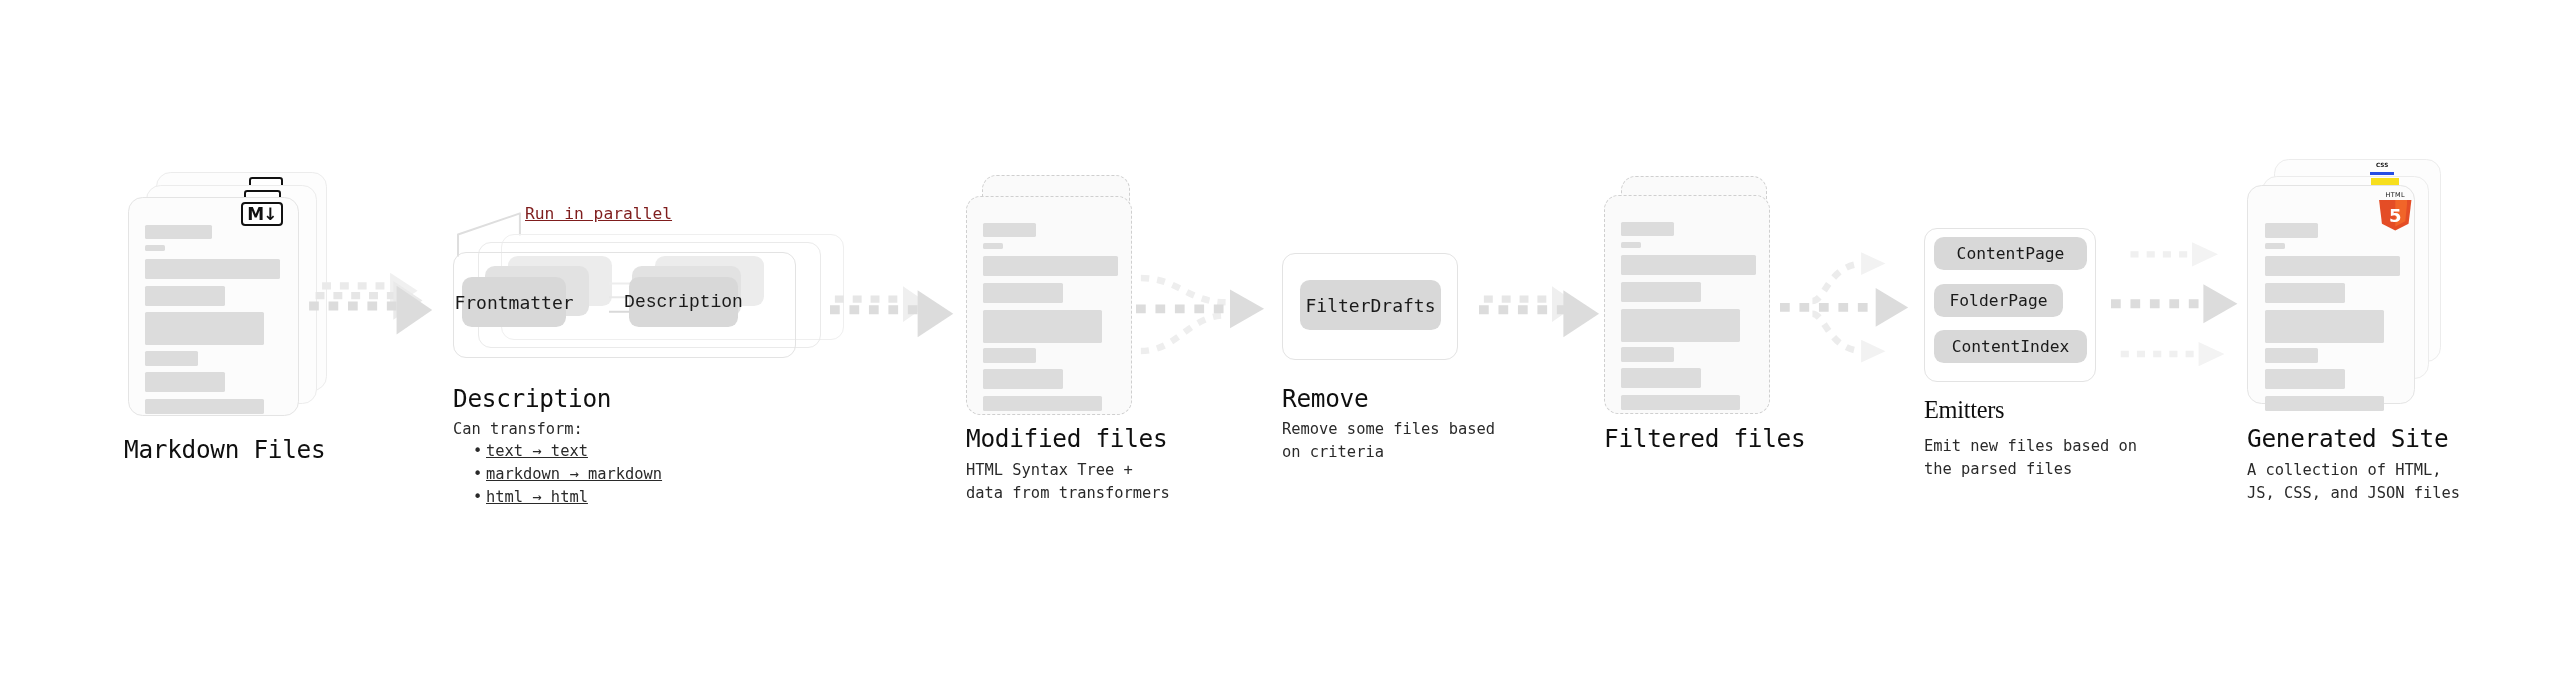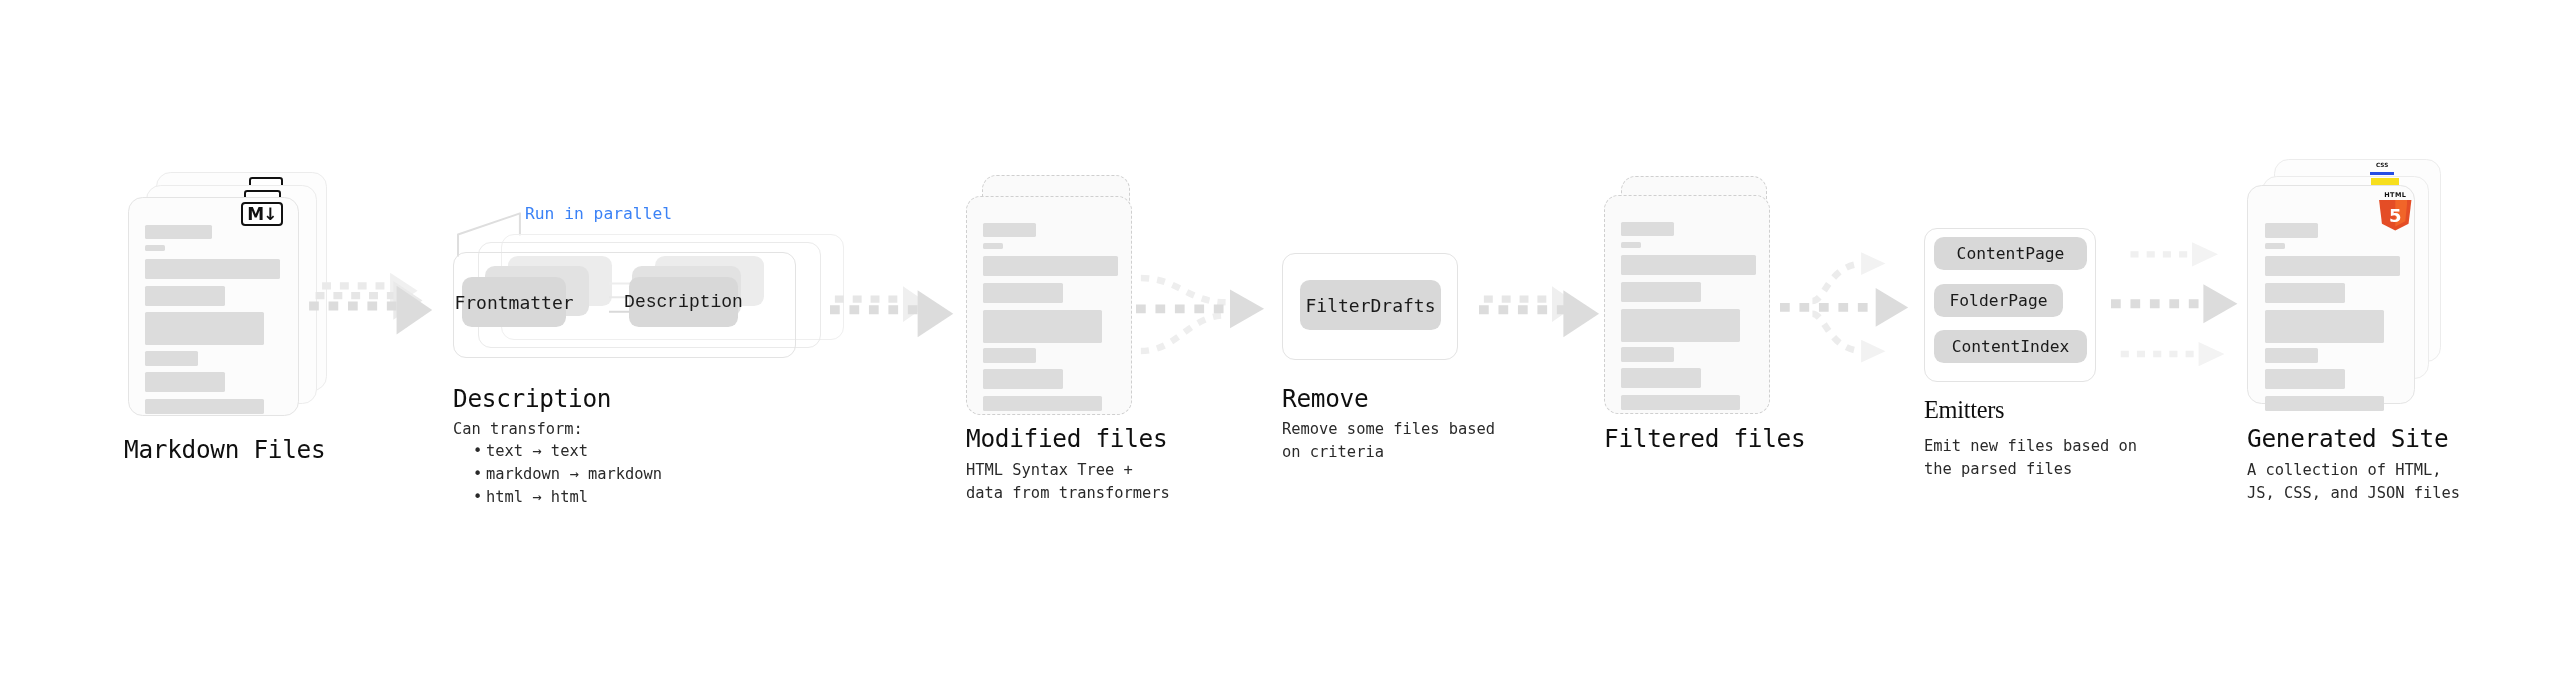--- a/index.html
+++ b/index.html
@@ -47,21 +47,21 @@
     clip-path:polygon(50% 0%,100% 0%,91% 78%,50% 96%,50% 0%);
   }
   .h5 .five{
     position:absolute;left:0;top:8.1px;width:32.5px;height:28px;
     display:flex;align-items:center;justify-content:center;
     color:#fff;font-weight:800;font-size:18px;
     font-family:"DejaVu Sans","Liberation Sans",sans-serif;
   }
   .h5 .h5txt{
     position:absolute;left:0;top:-1.6px;width:32.5px;text-align:center;
-    font-size:6.5px;font-weight:700;letter-spacing:0.4px;color:#111;
+    font-size:6.5px;font-weight:400;letter-spacing:0.4px;color:#111;
     font-family:"DejaVu Sans","Liberation Sans",sans-serif;
   }
   .js-badge{position:absolute;background:#f7df1e;}
   .css-badge{position:absolute;}
   .css-badge .cssbar{position:absolute;left:0;bottom:0;width:100%;height:3.3px;background:#264de4;}
   .css-badge .csstxt{
     position:absolute;left:0;top:-1.6px;width:100%;text-align:center;
     font-size:5.7px;font-weight:800;color:#111;
     font-family:"DejaVu Sans","Liberation Sans",sans-serif;
   }
@@ -89,27 +89,28 @@
   .title{
     position:absolute;white-space:nowrap;
     font-size:24.4px;color:#0f0f0f;letter-spacing:-0.3px;
     font-family:"DejaVu Sans Mono","Liberation Mono",monospace;
   }
   .sub{
     position:absolute;white-space:pre;
     font-size:15.4px;line-height:23px;color:#2a2a2a;
     font-family:"DejaVu Sans Mono","Liberation Mono",monospace;
   }
-  .sub.list{white-space:normal;}
+  .sub.list{white-space:normal;text-decoration:underline;}
   .sub ul{margin:0;padding-left:18px;list-style:none;}
   .sub li{position:relative;}
   .sub li:before{content:"\2022";position:absolute;left:-13px;}
   .note{
-    position:absolute;white-space:nowrap;font-size:16.3px;color:#3b82f6;
-    font-family:"DejaVu Sans Mono","Liberation Mono",monospace;
+    position:absolute;white-space:nowrap;font-size:16.3px;color:#7f1d1d;
+    font-family:"DejaVu Sans Mono","Liberation Mono",monospace;
+    text-decoration:underline;
   }
   svg{position:absolute;overflow:visible;}
 </style>
 </head>
 <body>
 
 <div class="stage">
 
   <div>
 

